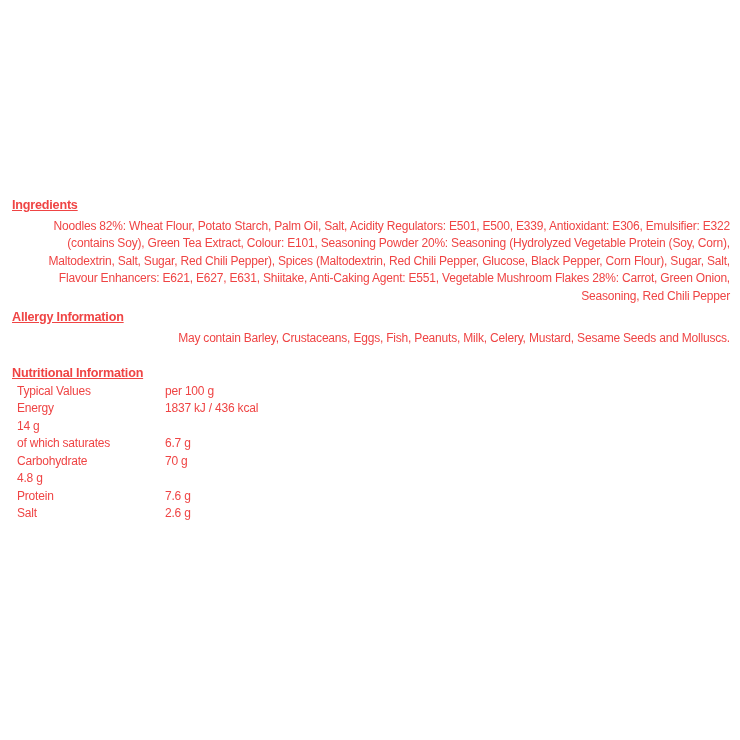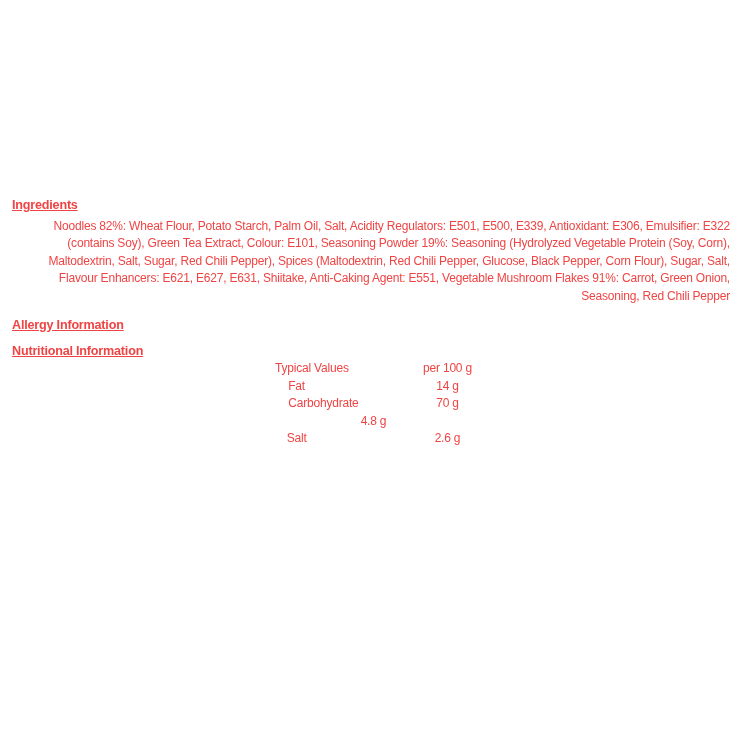--- a/index.html
+++ b/index.html
@@ -31,82 +31,95 @@
     white-space: nowrap;
   }
   .para {
     margin-top: 3px;
     text-align: right;
   }
   .text-line {
     white-space: nowrap;
   }
   .sec-allergy {
-    margin-top: 12px;
+    margin-top: 4px;
   }
   .sec-nutrition {
-    margin-top: 8px;
+    margin-top: 18px;
   }
   .nutri-table {
     padding-left: 5px;
     margin-top: 0;
   }
   .nt-row {
     display: flex;
     line-height: 17.5px;
-    justify-content: center;
   }
   .nt-label {
     flex: 0 0 148px;
     white-space: nowrap;
   }
   .nt-value {
     white-space: nowrap;
   }
 </style>
 </head>
 <body>
 
 <div class="canvas">
   <div class="content">
 
     <section class="sec-ingredients">
       <h3 class="sec-heading">Ingredients</h3>
       <div class="para">
         <div class="text-line">Noodles 82%: Wheat Flour, Potato Starch, Palm Oil, Salt, Acidity Regulators: E501, E500, E339, Antioxidant: E306, Emulsifier: E322</div>
-        <div class="text-line">(contains Soy), Green Tea Extract, Colour: E101, Seasoning Powder 19%: Seasoning (Hydrolyzed Vegetable Protein (Soy, Corn),</div>
+        <div class="text-line">(contains Soy), Green Tea Extract, Colour: E101, Seasoning Powder 20%: Seasoning (Hydrolyzed Vegetable Protein (Soy, Corn),</div>
         <div class="text-line">Maltodextrin, Salt, Sugar, Red Chili Pepper), Spices (Maltodextrin, Red Chili Pepper, Glucose, Black Pepper, Corn Flour), Sugar, Salt,</div>
-        <div class="text-line">Flavour Enhancers: E621, E627, E631, Shiitake, Anti-Caking Agent: E551, Vegetable Mushroom Flakes 91%: Carrot, Green Onion,</div>
+        <div class="text-line">Flavour Enhancers: E621, E627, E631, Shiitake, Anti-Caking Agent: E551, Vegetable Mushroom Flakes 28%: Carrot, Green Onion,</div>
         <div class="text-line">Seasoning, Red Chili Pepper</div>
       </div>
     </section>
 
     <section class="sec-allergy">
       <h3 class="sec-heading">Allergy Information</h3>
+      <div class="para">
+        <div class="text-line">May contain Barley, Crustaceans, Eggs, Fish, Peanuts, Milk, Celery, Mustard, Sesame Seeds and Molluscs.</div>
+      </div>
     </section>
 
     <section class="sec-nutrition">
       <h3 class="sec-heading">Nutritional Information</h3>
       <div class="nutri-table">
 
         <div class="nt-row">
           <span class="nt-label">Typical Values</span>
           <span class="nt-value">per 100 g</span>
         </div>
 
         <div class="nt-row">
-          <span class="nt-label">Fat</span>
+          <span class="nt-label">Energy</span>
+          <span class="nt-value">1837 kJ / 436 kcal</span>
+        </div>
+        <div class="nt-row">
           <span class="nt-value">14 g</span>
+        </div>
+        <div class="nt-row">
+          <span class="nt-label">of which saturates</span>
+          <span class="nt-value">6.7 g</span>
         </div>
         <div class="nt-row">
           <span class="nt-label">Carbohydrate</span>
           <span class="nt-value">70 g</span>
         </div>
         <div class="nt-row">
           <span class="nt-value">4.8 g</span>
+        </div>
+        <div class="nt-row">
+          <span class="nt-label">Protein</span>
+          <span class="nt-value">7.6 g</span>
         </div>
         <div class="nt-row">
           <span class="nt-label">Salt</span>
           <span class="nt-value">2.6 g</span>
         </div>
 
       </div>
     </section>
 
   </div>

